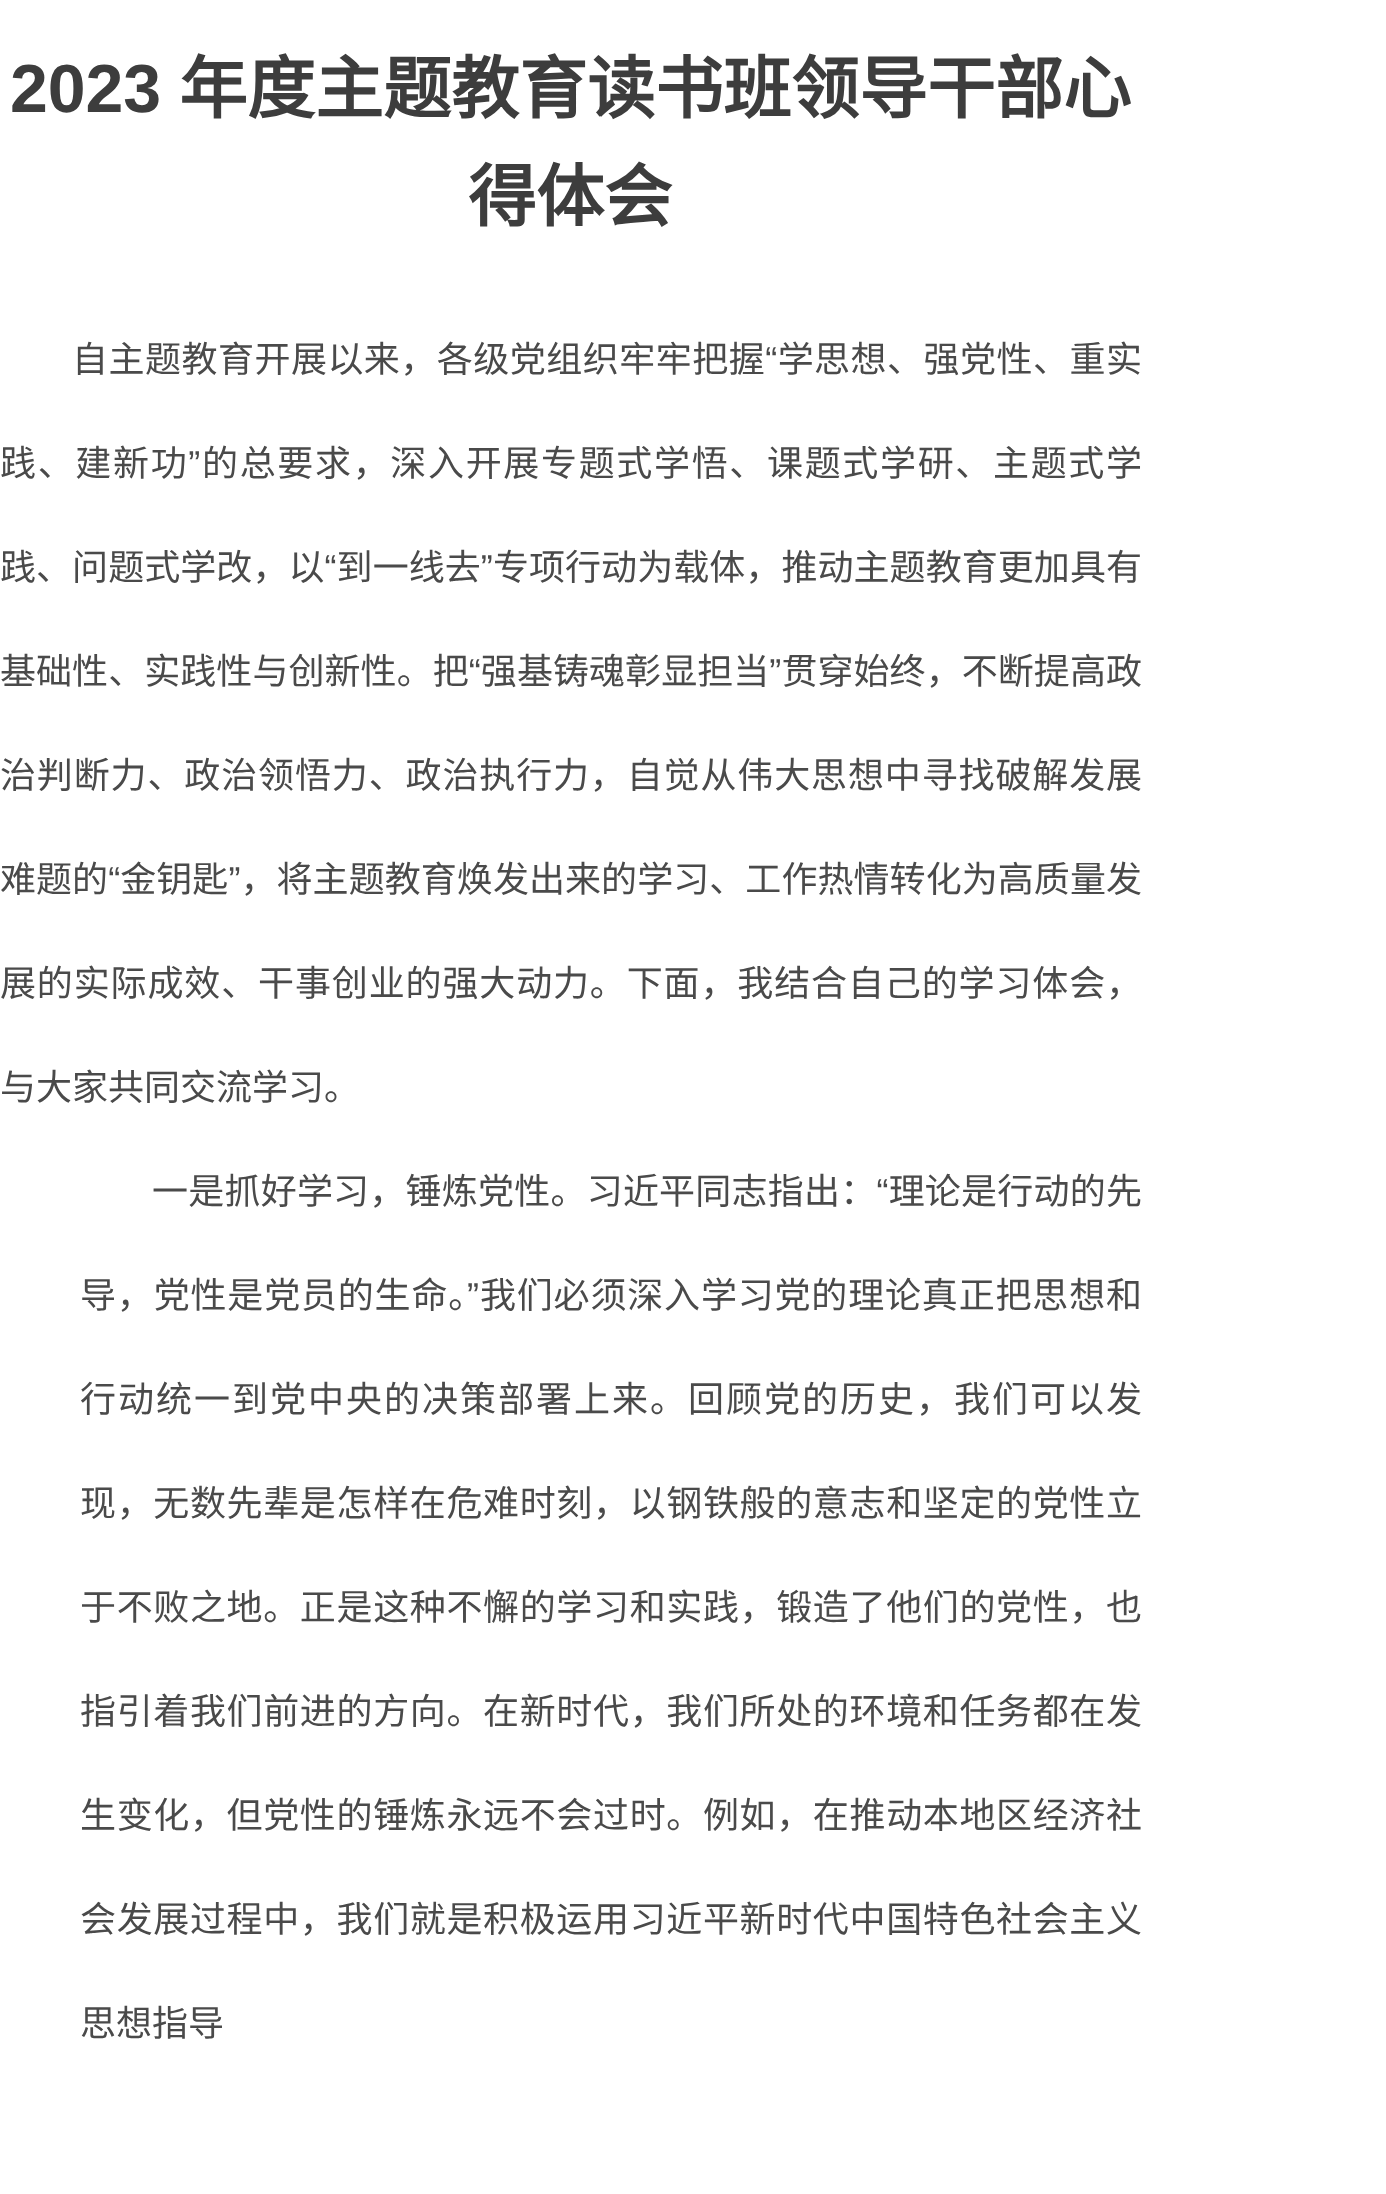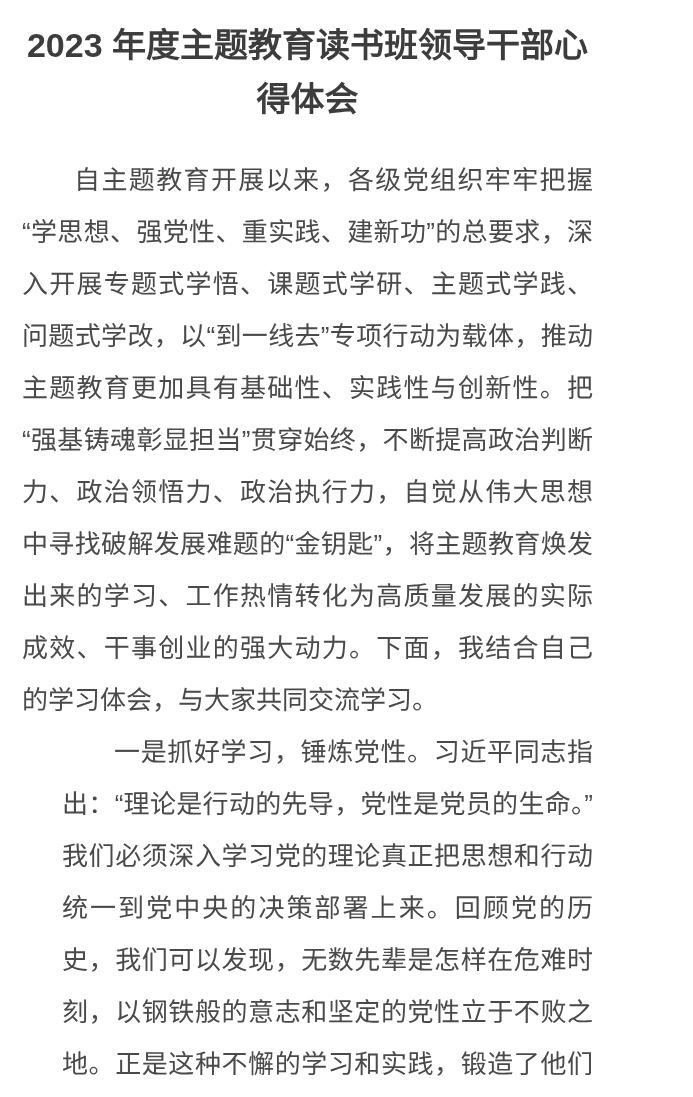--- a/index.html
+++ b/index.html
@@ -9,35 +9,34 @@
   body {
     width: 693px;
     font-family: "Liberation Sans", sans-serif;
   }
   .page {
     position: relative;
     width: 571px;
     height: 1097px;
     overflow: hidden;
     background: #ffffff;
-    margin-left: 22px;
   }
   .doc-title {
     margin: 18px 0 28px 0;
     padding: 0;
     font-size: 34px;
     line-height: 54px;
     font-weight: bold;
     text-align: center;
     letter-spacing: 0;
   }
   .para {
     margin: 0;
     padding: 0;
-    font-size: 26px;
+    font-size: 18px;
     line-height: 52px;
     text-align: justify;
     text-indent: 2em;
     letter-spacing: 0;
     word-break: break-all;
   }
 </style>
 </head>
 <body>
 

